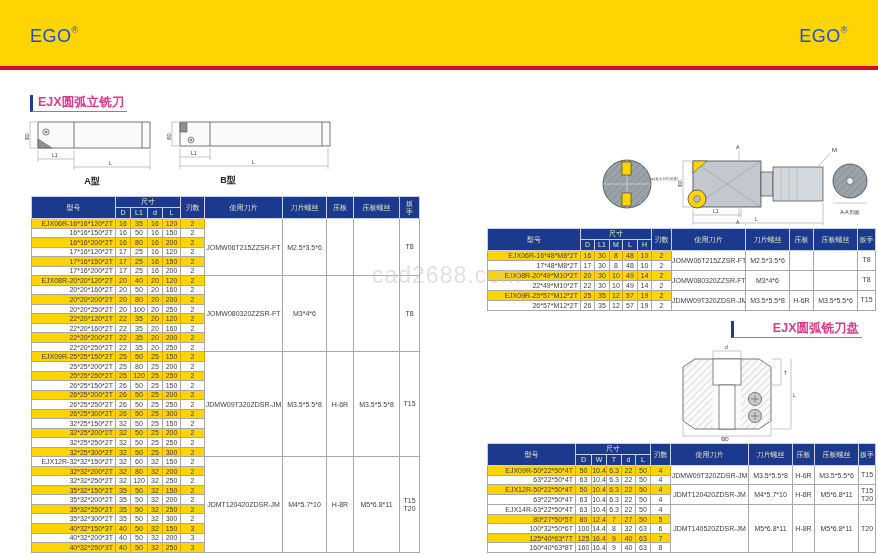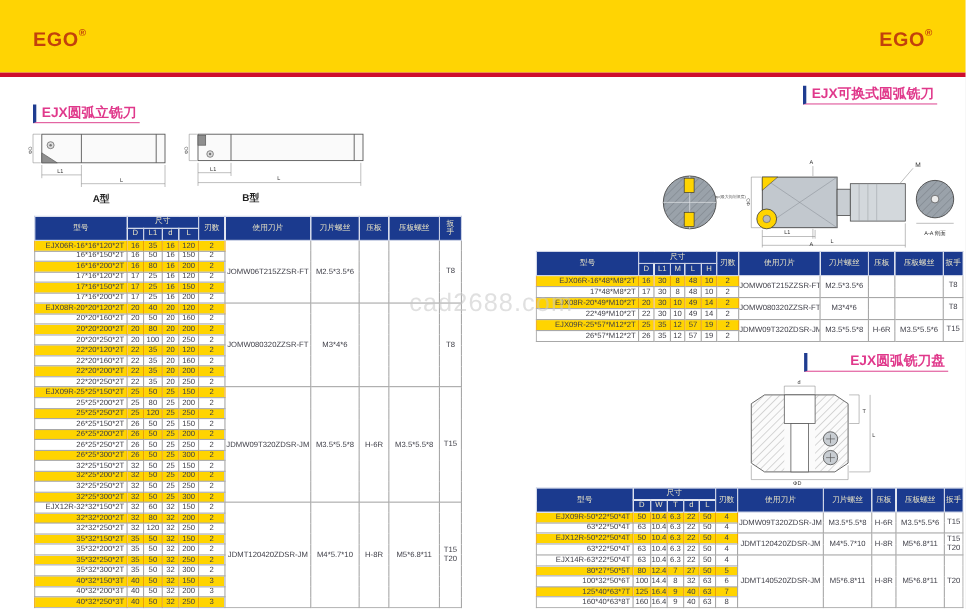--- a/index.html
+++ b/index.html
@@ -1,20 +1,20 @@
 <!DOCTYPE html>
 <html><head>
 <meta charset="utf-8">
 <style>
   html,body{margin:0;padding:0;background:#e8e8e8;}
   .page{position:relative;width:878px;height:554px;background:#ffffff;overflow:hidden;
         font-family:"Liberation Sans","DejaVu Sans",sans-serif;}
   
   .banner{position:absolute;left:0;top:0;width:878px;height:66px;background:#ffd403;}
-  .brand{position:absolute;top:26px;font-size:18px;font-weight:bold;color:#c2410c;letter-spacing:.5px;}
+  .brand{position:absolute;top:26px;font-size:18px;font-weight:normal;color:#1d4ed8;letter-spacing:.5px;}
   .brand.left{left:30px;} .brand.right{right:30px;}
   .brand sup{font-size:9px;position:relative;top:-2px;}
   .red-rule{position:absolute;left:0;top:66px;width:878px;height:4px;background:#ce0e2d;}
   
   .sec-title{position:absolute;font-size:12.5px;font-weight:bold;color:#e0388b;
              border-left:3px solid #1f3c90;padding:0 3px 1px 5px;border-bottom:1px solid #e0559a;line-height:15px;}
   .t-left{left:30px;top:78px;margin-top:17px;}
   .t-right{right:26px;top:78px;}
   .t-disc{right:16px;top:321px;padding-left:39px;}
   
@@ -48,21 +48,20 @@
 
 <div class="page">
 
   <div class="banner">
     <span class="brand left"><span>EGO</span><sup>®</sup></span>
     <span class="brand right"><span>EGO</span><sup>®</sup></span>
   </div>
   <div class="red-rule"></div>
 
   <div class="sec-title t-left">EJX圆弧立铣刀</div>
-  <div class="sec-title t-right">EJX可换式圆弧铣刀</div>
   <div class="sec-title t-disc">EJX圆弧铣刀盘</div>
 
   <svg id="svg-a" class="draw" width="140" height="80" viewBox="0 0 140 80">
     <g stroke="#555" stroke-width="0.8" fill="none">
       <rect x="16" y="10" width="112" height="26" fill="#fafafa"></rect>
       <line x1="52" y1="10" x2="52" y2="36"></line>
         <line x1="120" y1="10" x2="120" y2="36"></line>
     </g>
     <path d="M16,27 L30,36 L16,36 Z" fill="#8f8f8f" stroke="#555" stroke-width="0.6"></path>
     <circle cx="24" cy="20" r="3.2" fill="#dcdcdc" stroke="#555" stroke-width="0.6"></circle>

